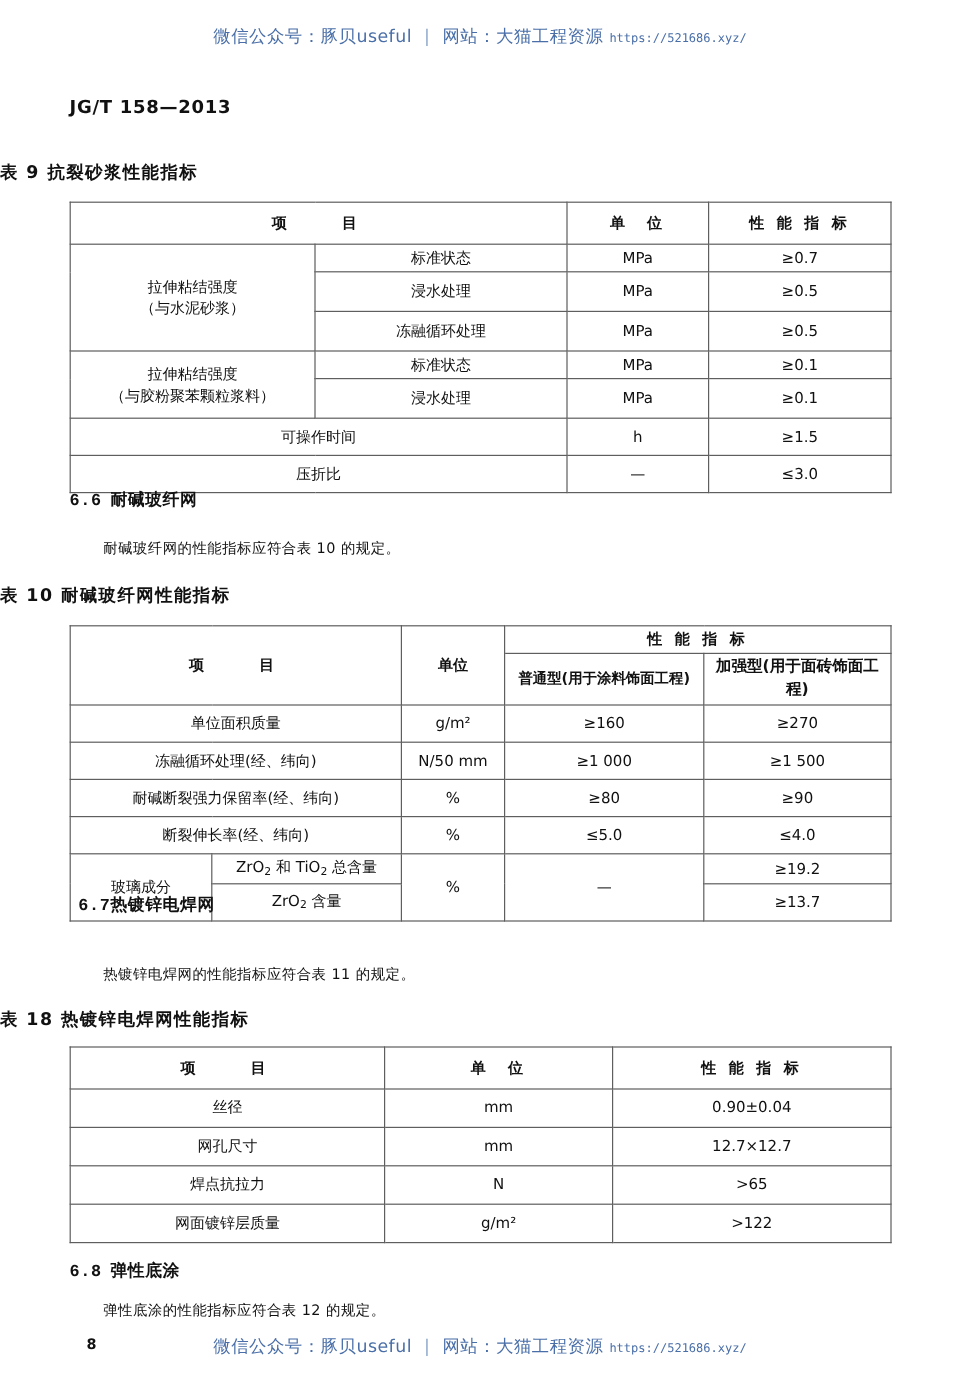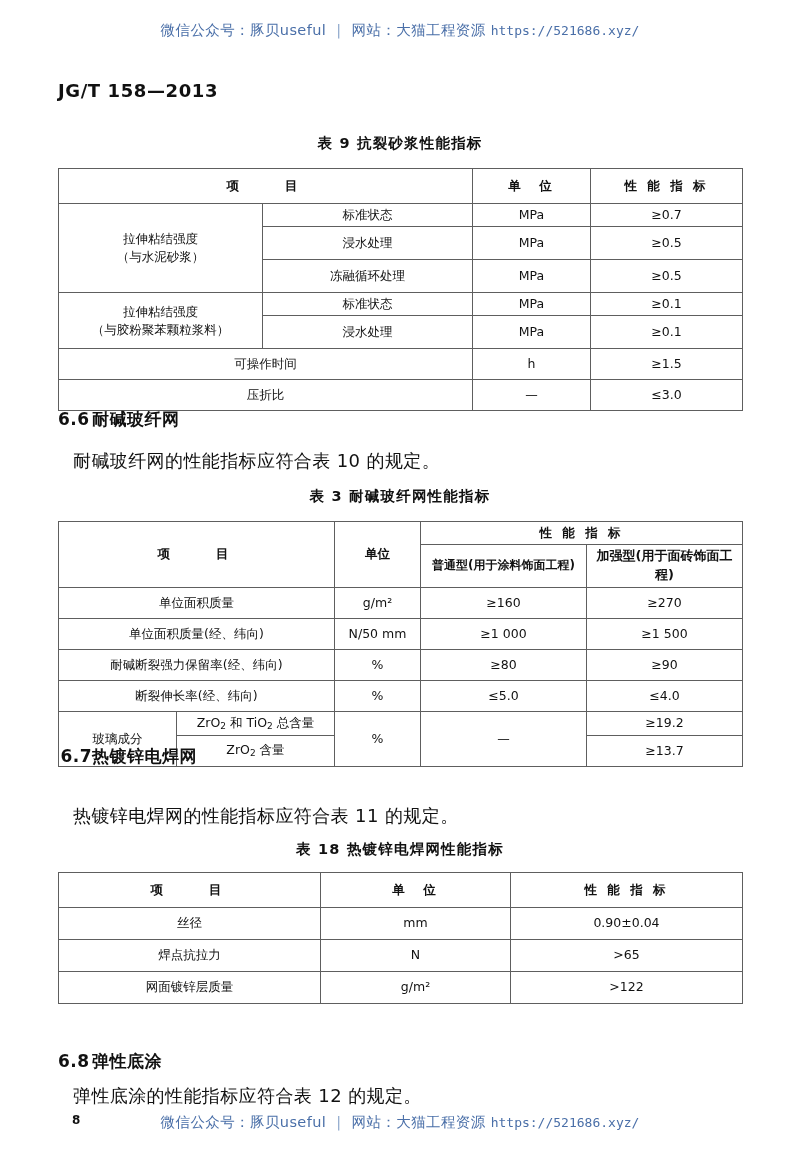--- a/index.html
+++ b/index.html
@@ -36,73 +36,73 @@
     letter-spacing: 0.4px;
     white-space: nowrap;
     font-family: "DejaVu Sans", "Liberation Sans", sans-serif;
   }
   .watermark .wm-sep {
     color: #8fa8cc;
     padding: 0 5px;
   }
   .watermark .wm-url {
     font-family: "DejaVu Sans Mono", "Liberation Mono", monospace;
-    font-size: 13px;
+    font-size: 10px;
     letter-spacing: 0;
   }
   .watermark-top { top: 21px; }
   .watermark-bottom { top: 1113px; }
 
   .page-number {
     position: absolute;
     left: 72px;
     top: 1113px;
     font-size: 12px;
     font-weight: bold;
     color: #111;
     font-family: "DejaVu Sans", "Liberation Sans", sans-serif;
   }
 
   
   .running-head {
     position: absolute;
     left: 58px;
     top: 80px;
-    font-size: 18px;
+    font-size: 15px;
     font-weight: bold;
     letter-spacing: 0.6px;
     font-family: "DejaVu Sans", "Liberation Sans", sans-serif;
   }
 
   
   .table-caption {
     position: absolute;
     left: 0;
     width: 800px;
-    text-align: center;
     font-size: 14.5px;
     font-weight: bold;
     letter-spacing: 1.2px;
   }
   .section-heading {
     position: absolute;
     left: 58px;
-    font-size: 17px;
+    font-size: 14px;
     font-weight: bold;
     letter-spacing: 0.5px;
+    font-family: Liberation Mono, monospace;
   }
   .section-heading .sec-num {
     display: inline-block;
     min-width: 34px;
     font-weight: bold;
   }
   .body-para {
     position: absolute;
-    left: 73px;
-    font-size: 18px;
+    left: 86px;
+    font-size: 12px;
     letter-spacing: 0.4px;
   }
 
   
   table.doc-table {
     position: absolute;
     border-collapse: collapse;
     table-layout: fixed;
     font-size: 12.5px;
     background: #fff;
@@ -215,21 +215,21 @@
         <td>≤3.0</td>
       </tr>
     </tbody>
   </table>
 
   <div class="section-heading" style="top:408px;">
     <span class="sec-num">6.6</span><span>耐碱玻纤网</span>
   </div>
   <div class="body-para" style="top:449px;">耐碱玻纤网的性能指标应符合表 10 的规定。</div>
 
-  <div class="table-caption" style="top:487px;">表 3   耐碱玻纤网性能指标</div>
+  <div class="table-caption" style="top:487px;">表 10   耐碱玻纤网性能指标</div>
 
   <table class="doc-table outer-frame" id="table-10">
     <colgroup>
       <col style="width:118px">
       <col style="width:158px">
       <col style="width:86px">
       <col style="width:166px">
       <col style="width:156px">
     </colgroup>
     <tbody>
@@ -243,21 +243,21 @@
         <th class="tight" style="font-size:13px">加强型(用于面砖饰面工程)</th>
       </tr>
 
       <tr>
         <td colspan="2" style="height:26px">单位面积质量</td>
         <td>g/m²</td>
         <td>≥160</td>
         <td>≥270</td>
       </tr>
       <tr>
-        <td colspan="2" style="height:26px">单位面积质量(经、纬向)</td>
+        <td colspan="2" style="height:26px">冻融循环处理(经、纬向)</td>
         <td class="nowrap">N/50 mm</td>
         <td>≥1 000</td>
         <td>≥1 500</td>
       </tr>
       <tr>
         <td colspan="2" style="height:26px">耐碱断裂强力保留率(经、纬向)</td>
         <td>%</td>
         <td>≥80</td>
         <td>≥90</td>
       </tr>
@@ -304,20 +304,25 @@
         <th class="hdr-item" style="height:30px">项　　目</th>
         <th class="hdr-spaced">单　位</th>
         <th class="hdr-spaced">性 能 指 标</th>
       </tr>
       <tr>
         <td style="height:27px">丝径</td>
         <td>mm</td>
         <td>0.90±0.04</td>
       </tr>
       <tr>
+        <td style="height:27px">网孔尺寸</td>
+        <td>mm</td>
+        <td>12.7×12.7</td>
+      </tr>
+      <tr>
         <td style="height:27px">焊点抗拉力</td>
         <td>N</td>
         <td>&gt;65</td>
       </tr>
       <tr>
         <td style="height:27px">网面镀锌层质量</td>
         <td>g/m²</td>
         <td>&gt;122</td>
       </tr>
     </tbody>

